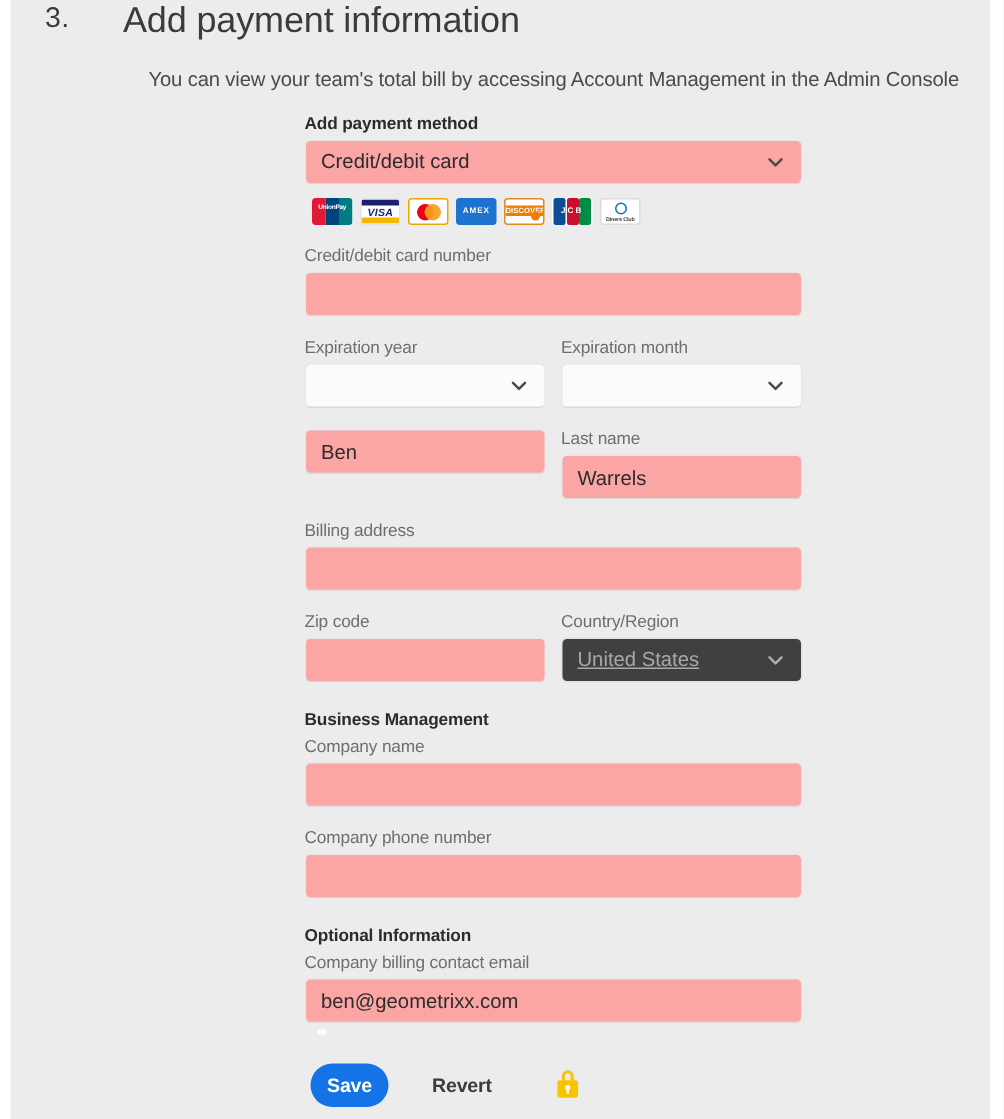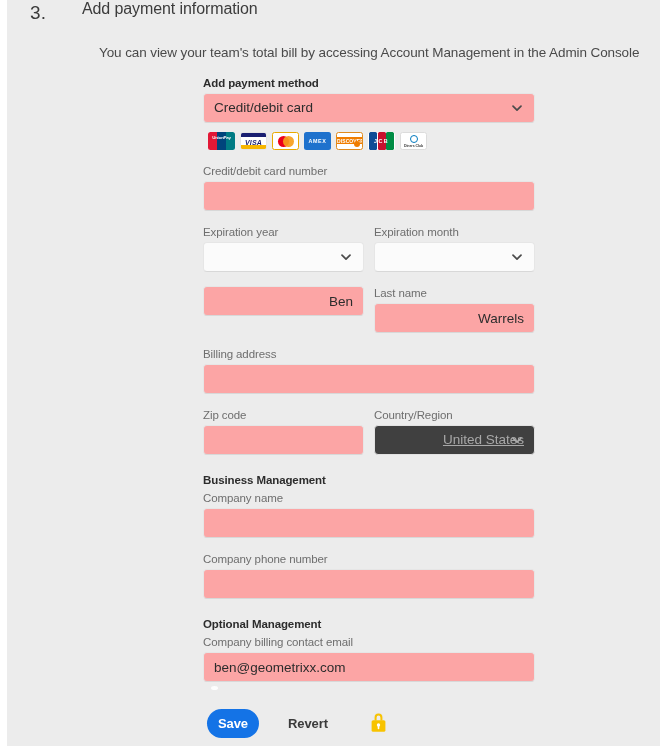--- a/index.html
+++ b/index.html
@@ -42,21 +42,21 @@
     top: 2px;
     font-size: 19px;
     color: #3b3b3b;
     font-weight: 400;
     letter-spacing: 0.2px;
   }
   .step-title {
     position: absolute;
     left: 75px;
     top: 0px;
-    font-size: 16px;
+    font-size: 24px;
     color: #3b3b3b;
     font-weight: 400;
     letter-spacing: -0.1px;
   }
   .step-sub {
     position: absolute;
     left: 92px;
     top: 45px;
     font-size: 13.5px;
     color: #4a4a4a;
@@ -133,21 +133,20 @@
   .row2 {
     display: flex;
     gap: 10px;
     width: 332px;
   }
   .row2 > .col {
     width: 161px;
   }
   .row2 .input, .row2 .select {
     width: 161px;
-    text-align: right;
   }
   .gap-md { height: 14px; }
   .gap-lg { height: 18px; }
 
   
   .cards {
     display: flex;
     align-items: center;
     gap: 5px;
     margin: 9px 0 0 5px;
@@ -391,21 +390,21 @@
       <div class="fld-label">Company name</div>
       <input class="input" type="text" value="" style="">
 
       <div class="gap-md"></div>
 
       <div class="fld-label">Company phone number</div>
       <input class="input" type="text" value="" style="">
 
       <div class="gap-lg"></div>
 
-      <div class="sec-head">Optional Management</div>
+      <div class="sec-head">Optional Information</div>
       <div class="fld-label">Company billing contact email</div>
       <input class="input" type="text" value="ben@geometrixx.com" style="">
     </div>
 
     <div class="footer">
       <div class="tiny-mark"></div>
       <button class="btn-save">Save</button>
       <button class="btn-revert">Revert</button>
       <div class="lock">
         <svg viewBox="0 0 19 22" width="19" height="22">

